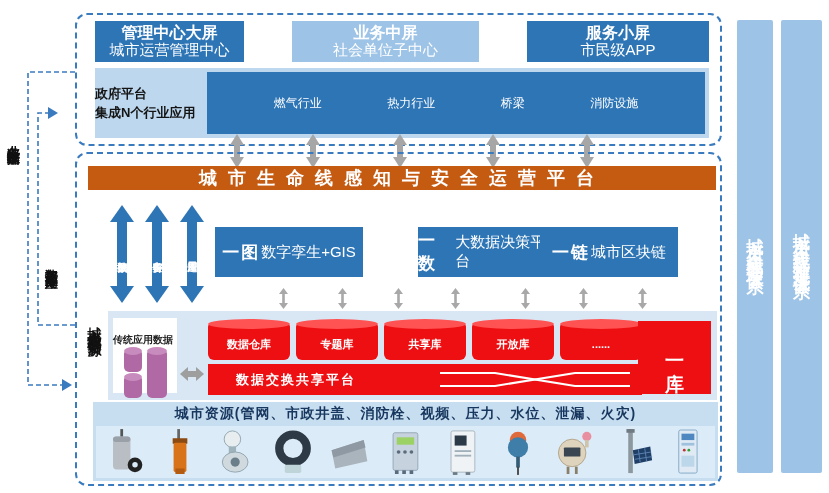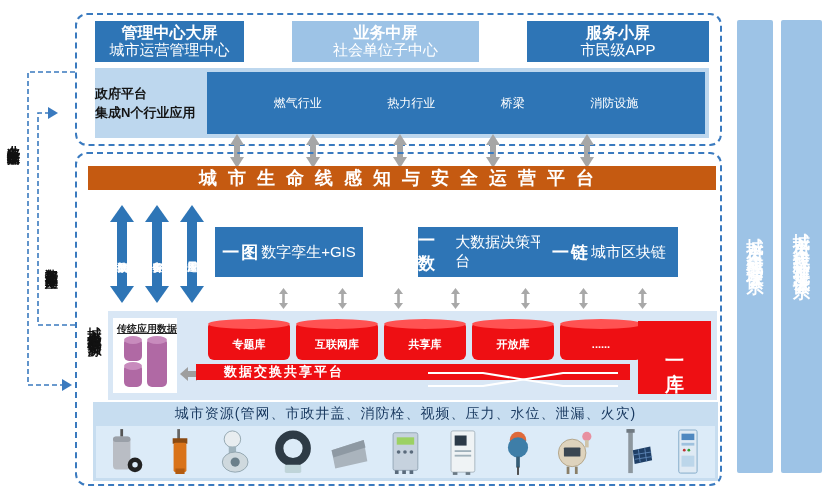--- a/index.html
+++ b/index.html
@@ -46,41 +46,41 @@
 
   
   .one-box{position:absolute;top:227px;height:50px;background:#2e75b6;color:#fff;display:flex;
            flex-direction:row;justify-content:center;align-items:center;gap:1px;}
   .one-box .t{font-size:17px;font-weight:bold;letter-spacing:2px;}
   .one-box .s{font-size:15px;}
 
   
   .red-zone{position:absolute;left:108px;top:311px;width:609px;height:89px;background:#d9e7f5;}
   .legacy{position:absolute;left:5px;top:7px;width:64px;height:75px;background:#fff;}
-  .legacy .cap{font-size:10px;font-weight:bold;color:#222;text-align:right;padding-top:4px;text-decoration:underline;}
+  .legacy .cap{font-size:10px;font-weight:bold;color:#222;text-align:left;padding-top:15px;}
   .pcols{display:flex;justify-content:center;gap:5px;margin-top:4px;}
   .pcol{display:flex;flex-direction:column;gap:5px;}
   .pcyl{position:relative;background:#b069a4;border-radius:3px 3px 5px 5px;}
   .pcyl::before{content:'';position:absolute;top:-4px;left:0;right:0;height:8px;background:#c88bbd;border-radius:50%;}
   .db-row{position:absolute;left:100px;top:7px;width:434px;height:42px;display:flex;gap:6px;}
   .dbcyl{flex:1;position:relative;background:#ee0f13;border-radius:3px 3px 6px 6px;margin-top:6px;}
   .dbcyl::before{content:'';position:absolute;top:-5px;left:0;right:0;height:10px;background:#ff5252;border-radius:50%;}
   .dbcyl .lbl{position:absolute;inset:0;display:flex;align-items:center;justify-content:center;
               color:#fff;font-size:11px;font-weight:bold;padding-top:4px;}
-  .exchange{position:absolute;left:88px;top:53px;width:434px;height:16px;background:#ee0f13;}
+  .exchange{position:absolute;left:100px;top:53px;width:434px;height:31px;background:#ee0f13;}
   .exchange .lbl{position:absolute;left:28px;top:0;bottom:0;display:flex;align-items:center;
                  color:#fff;font-size:13px;font-weight:bold;letter-spacing:2px;}
   .exchange svg{position:absolute;right:12px;top:3px;}
   .one-db{position:absolute;left:530px;top:10px;width:73px;height:73px;background:#ee0f13;color:#fff;
           font-size:19px;font-weight:bold;letter-spacing:8px;}
 
   
   .resources{position:absolute;left:93px;top:402px;width:625px;height:79px;background:#c7ddf0;}
   .resources .title{height:23px;display:flex;align-items:center;justify-content:center;
-                    font-size:14px;font-weight:normal;color:#17375e;letter-spacing:1px;}
+                    font-size:14px;font-weight:bold;color:#17375e;letter-spacing:1px;}
   .device-strip{position:absolute;left:3px;right:3px;top:24px;bottom:3px;background:#dcebf8;
                 display:flex;align-items:center;justify-content:space-around;}
 
   
   .rbar{position:absolute;top:20px;height:453px;background:#9dc3e6;color:#fff;
         font-size:17px;font-weight:bold;letter-spacing:5px;border-radius:2px;}
 </style>
 </head>
 <body>
 
@@ -247,24 +247,24 @@
       </div>
     </div>
     <svg class="abs" style="left:72px;top:56px;" width="24" height="14" viewBox="0 0 24 14">
         <polygon points="0,7 8,0 8,14" fill="#9e9e9e"></polygon>
         <rect x="7" y="4" width="10" height="6" fill="#9e9e9e"></rect>
         <polygon points="24,7 16,0 16,14" fill="#9e9e9e"></polygon>
       </svg>
 
     <div class="db-row">
       <div class="dbcyl">
+          <div class="lbl">数据仓库</div>
+        </div>
+      <div class="dbcyl">
           <div class="lbl">专题库</div>
-        </div>
-      <div class="dbcyl">
-          <div class="lbl">互联网库</div>
         </div>
       <div class="dbcyl">
           <div class="lbl">共享库</div>
         </div>
       <div class="dbcyl">
           <div class="lbl">开放库</div>
         </div>
       <div class="dbcyl">
           <div class="lbl">......</div>
         </div>

